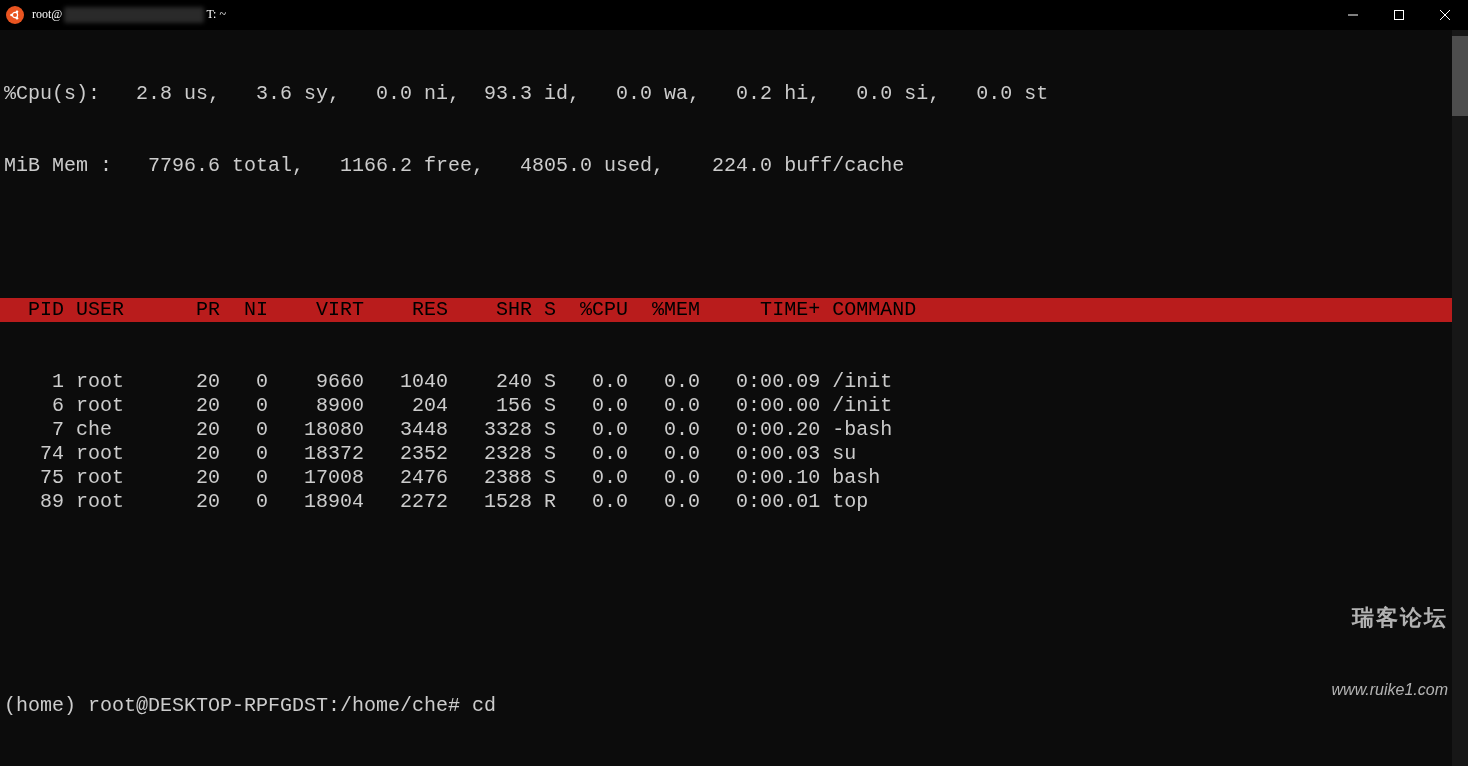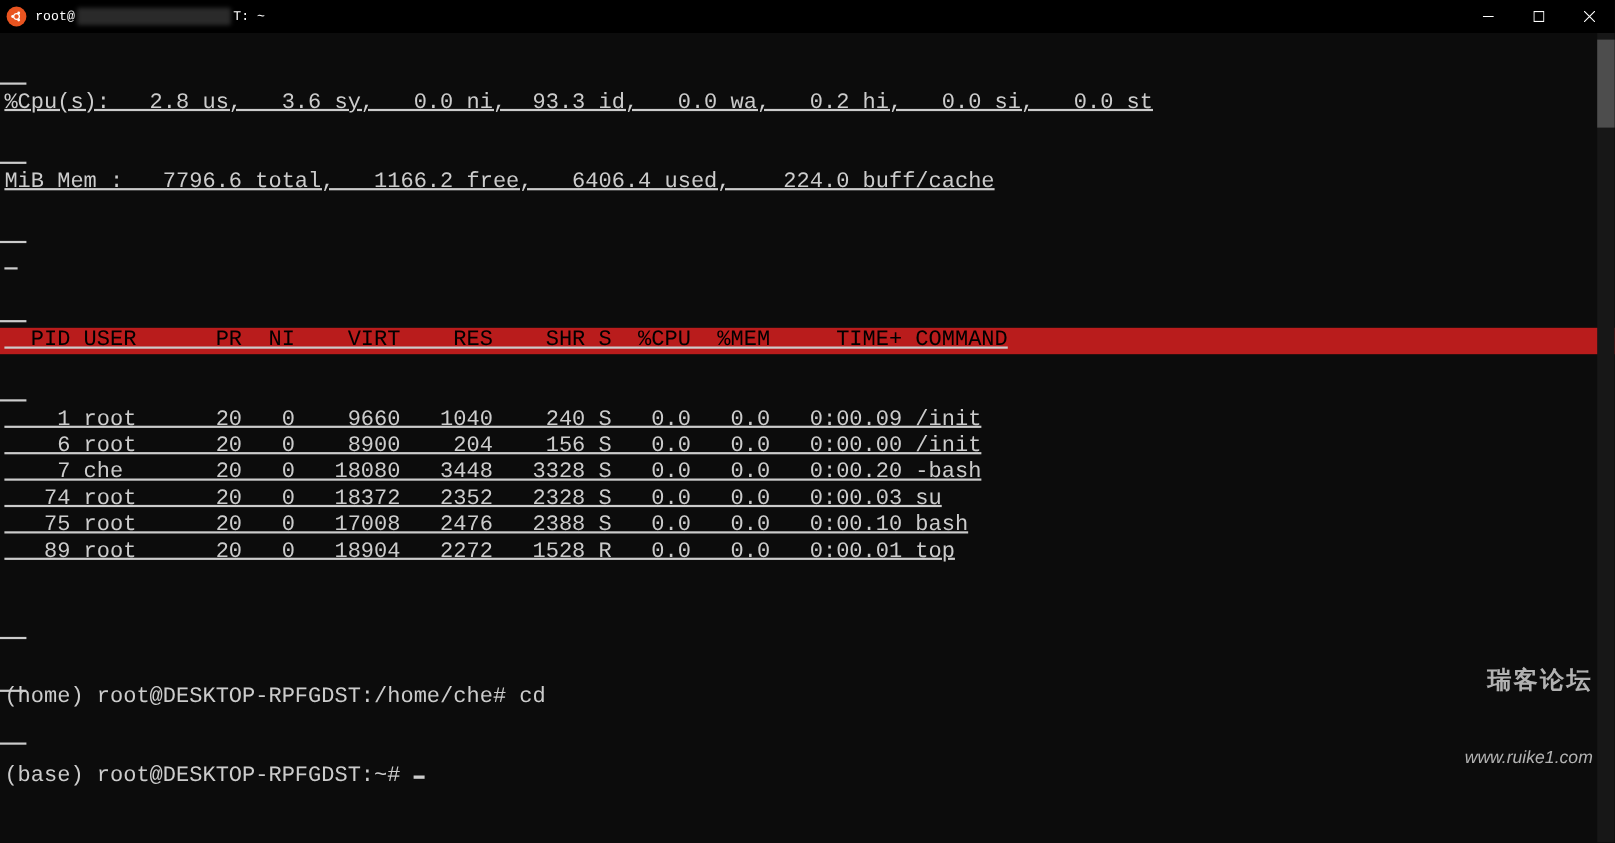--- a/index.html
+++ b/index.html
@@ -1,28 +1,28 @@
 <!DOCTYPE html>
 <html><head>
 <meta charset="utf-8">
 <style>
   * { margin: 0; padding: 0; box-sizing: border-box; }
   html, body { width: 1468px; height: 766px; overflow: hidden; font-family: "Consolas", "Courier New", monospace; }
   body { background: #0c0c0c; color: #cccccc; display: flex; flex-direction: column; }
 
-  .titlebar { height: 30px; background: #000; display: flex; align-items: center; padding-left: 6px; color: #fff; font-family: Liberation Mono, monospace; font-size: 12px; }
+  .titlebar { height: 30px; background: #000; display: flex; align-items: center; padding-left: 6px; color: #fff; font-family: Liberation Serif, serif; font-size: 12px; }
   .titlebar .icon-wrap { width: 18px; height: 18px; border-radius: 50%; background: #e95420; display: flex; align-items: center; justify-content: center; margin-right: 8px; }
   .titlebar .icon-wrap svg { width: 12px; height: 12px; }
   .titlebar .title { flex: 0 0 auto; white-space: pre; }
   .titlebar .blur { display:inline-block; width: 140px; height: 16px; background: #2a2a2a; filter: blur(2px); vertical-align: middle; margin: 0 2px; border-radius: 2px;}
   .titlebar .spacer { flex: 1; }
   .winbtn { width: 46px; height: 30px; display: flex; align-items: center; justify-content: center; color: #fff; }
   .winbtn svg { width: 10px; height: 10px; stroke: #fff; stroke-width: 1; fill: none; }
 
-  .terminal { flex: 1; position: relative; font-size: 20px; line-height: 24px; white-space: pre; padding-top: 4px; text-decoration: underline; }
+  .terminal { flex: 1; position: relative; font-size: 20px; line-height: 24px; white-space: pre; padding-top: 4px; }
   .terminal .line { padding-left: 4px; }
   .headerrow { background: #b91c1c; color: #000; }
   .scrollbar { position: absolute; right: 0; top: 0; width: 16px; height: 100%; background: #171717; }
   .scrollbar .thumb { position: absolute; right: 0; top: 6px; width: 16px; height: 80px; background: #4d4d4d; }
 
   .footer { position: absolute; bottom: 0; left: 0; right: 16px; }
   .footer .line { padding-left: 4px; }
   .cursor { display:inline-block; width: 10px; height: 3px; background: #ccc; vertical-align: baseline; margin-bottom: 2px;}
 
   .watermark { position: absolute; right: 20px; bottom: 16px; text-align: right; font-family: "SimSun","Microsoft YaHei",sans-serif; color: #d0d0d0; opacity: 0.85; pointer-events: none; }
@@ -55,28 +55,27 @@
     </div>
   <div class="winbtn">
       <svg viewBox="0 0 10 10">
         <path d="M0 0 L10 10 M10 0 L0 10"></path>
       </svg>
     </div>
 </div>
 
 <div class="terminal">
   <div class="line">%Cpu(s):   2.8 us,   3.6 sy,   0.0 ni,  93.3 id,   0.0 wa,   0.2 hi,   0.0 si,   0.0 st</div>
-  <div class="line">MiB Mem :   7796.6 total,   1166.2 free,   6406.4 used,    224.0 buff/cache</div>
+  <div class="line">MiB Mem :   7796.6 total,   1166.2 free,   4805.0 used,    224.0 buff/cache</div>
   <div class="line">&nbsp;</div>
   <div class="line headerrow">  PID USER      PR  NI    VIRT    RES    SHR S  %CPU  %MEM     TIME+ COMMAND</div>
   <div id="proc-rows"><div class="line">    1 root      20   0    9660   1040    240 S   0.0   0.0   0:00.09 /init</div><div class="line">    6 root      20   0    8900    204    156 S   0.0   0.0   0:00.00 /init</div><div class="line">    7 che       20   0   18080   3448   3328 S   0.0   0.0   0:00.20 -bash</div><div class="line">   74 root      20   0   18372   2352   2328 S   0.0   0.0   0:00.03 su</div><div class="line">   75 root      20   0   17008   2476   2388 S   0.0   0.0   0:00.10 bash</div><div class="line">   89 root      20   0   18904   2272   1528 R   0.0   0.0   0:00.01 top</div></div>
 
   <div class="footer">
     <div class="line">(home) root@DESKTOP-RPFGDST:/home/che# cd</div>
-    <div class="line"><span>(base) root@DESKTOP-RPFGDST:~# </span><span class="cursor"></span></div>
   </div>
 
   <div class="scrollbar">
     <div class="thumb"></div>
   </div>
 
   <div class="watermark">
     <div class="wm1">瑞客论坛</div>
     <div class="wm2">www.ruike1.com</div>
   </div>

